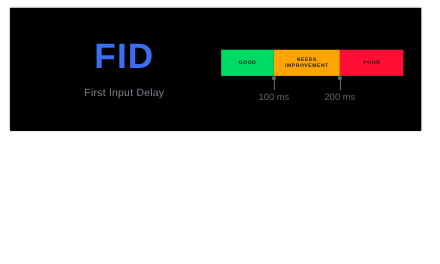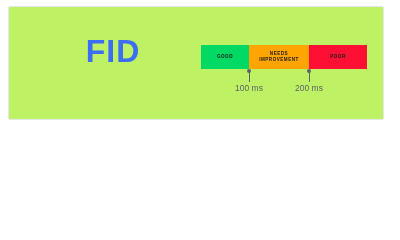--- a/index.html
+++ b/index.html
@@ -12,21 +12,21 @@
     background: #ffffff;
     font-family: "Liberation Sans", sans-serif;
     overflow: hidden;
   }
   .card {
     position: absolute;
     left: 8px;
     top: 6px;
     width: 376px;
     height: 114px;
-    background: #bef264;
+    background: #000000;
     border: 1px solid #e3e6ea;
     border-radius: 2px;
     box-sizing: border-box;
   }
   .metric-block {
     position: absolute;
     left: 52px;
     top: 26px;
     width: 104px;
     text-align: center;
@@ -121,20 +121,21 @@
   .tick.t1 { left: 48px; }
   .tick.t2 { left: 108px; }
 </style>
 </head>
 <body>
 
 <div class="card">
 
   <div class="metric-block">
     <div class="metric-abbr">FID</div>
+    <div class="metric-name">First Input Delay</div>
   </div>
 
   <div class="scale">
 
     <div class="bar">
       <div class="seg good">
         <span>GOOD</span>
       </div>
       <div class="seg ni">
         <span>

